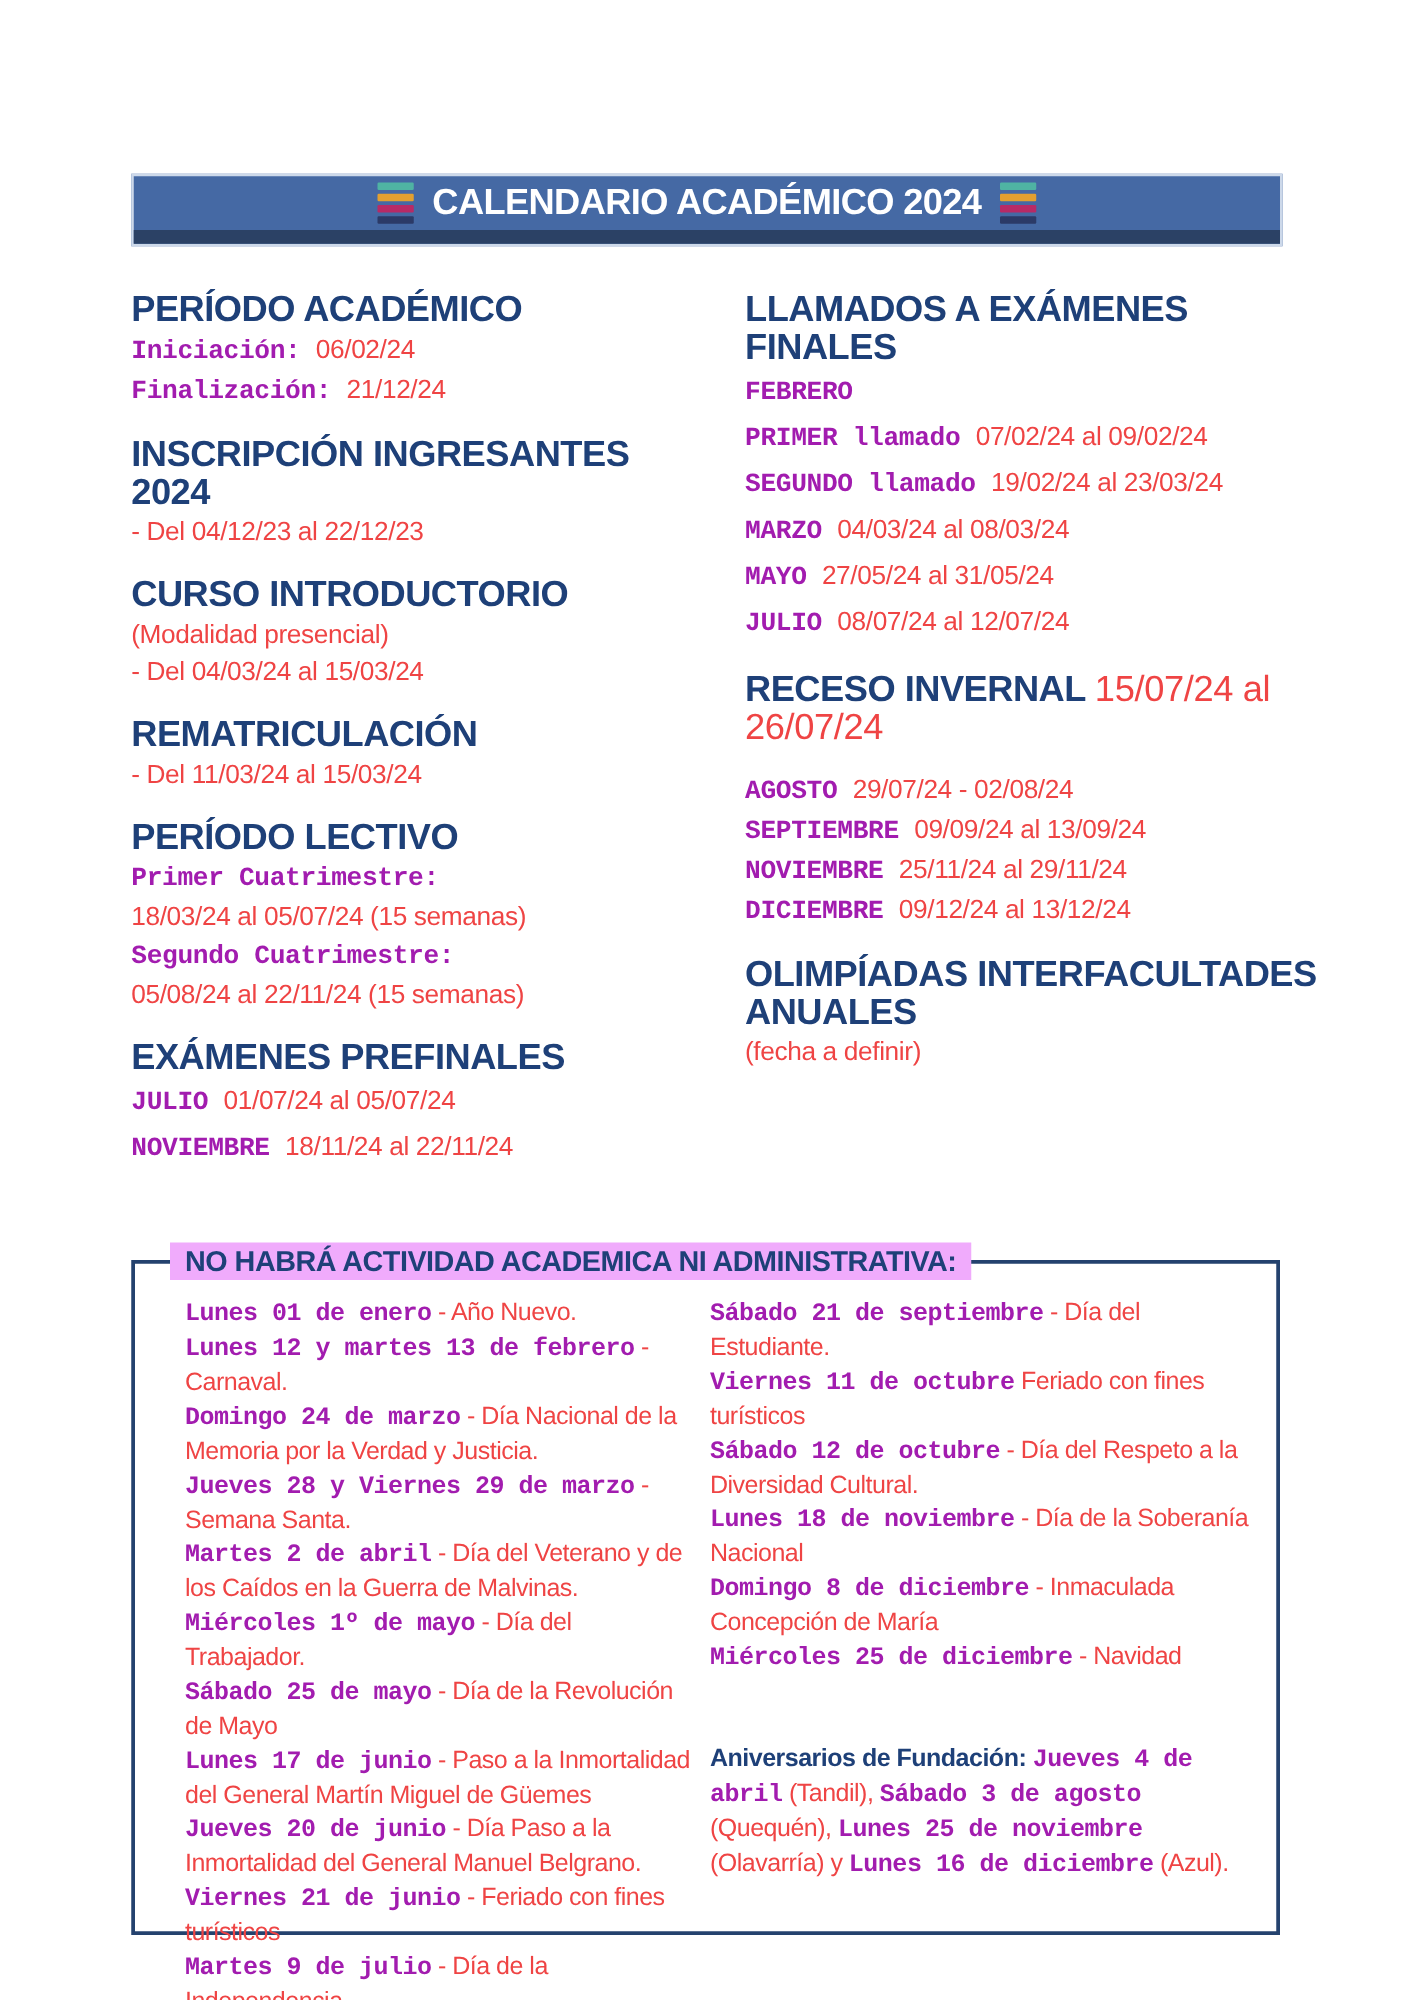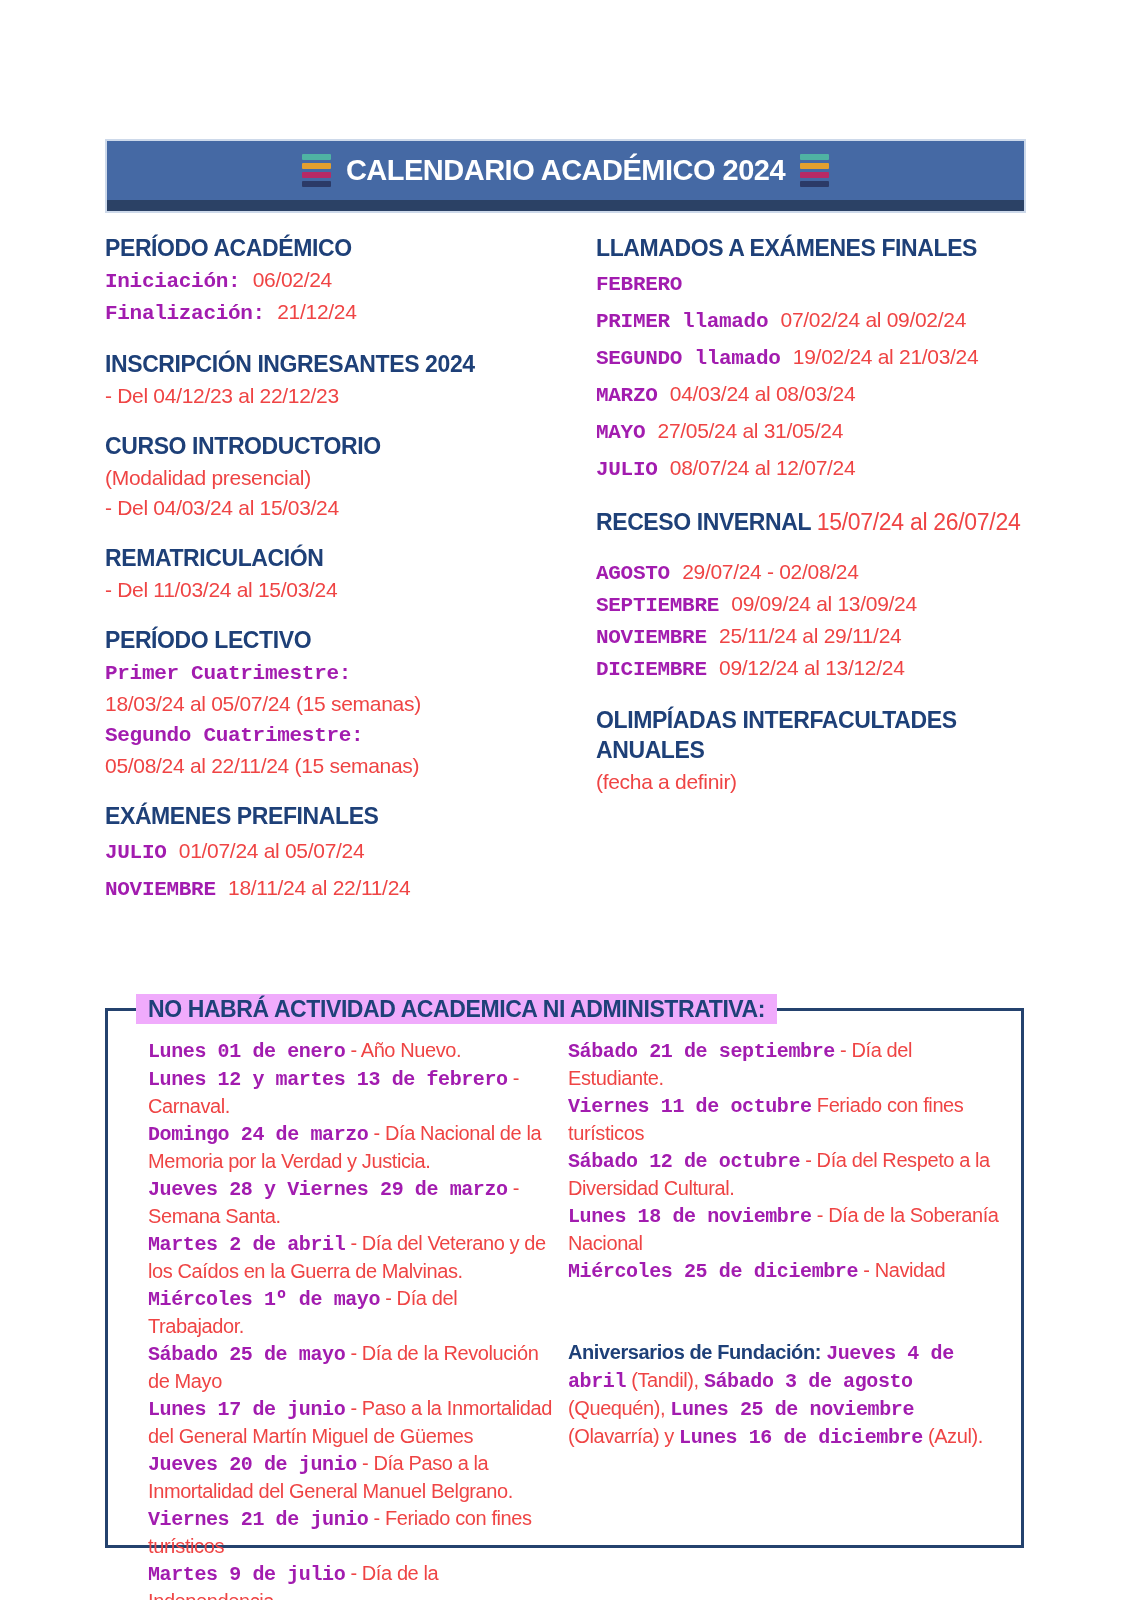--- a/index.html
+++ b/index.html
@@ -8,36 +8,36 @@
     font-family:"Liberation Sans", sans-serif;
     -webkit-font-smoothing:antialiased;
   }
   .page { position:absolute; inset:0; overflow:hidden; }
 
   
   .banner {
     position:absolute; left:105px; top:139px; width:917px;
     border:2px solid #cdd9ea; background:#4569a4;
   }
-  .banner-inner { height:59px; display:flex; align-items:center; justify-content:center; gap:15px; }
+  .banner-inner { height:43px; display:flex; align-items:center; justify-content:center; gap:15px; }
   .banner-title {
     margin:0; color:#ffffff; font-size:29px; font-weight:bold; letter-spacing:-0.5px;
   }
   .banner-strip { height:11px; background:#2b4165; }
   .stripes { display:flex; flex-direction:column; gap:3px; width:29px; }
   .stripe { display:block; height:6px; border-radius:1px; }
 
   
   .col { position:absolute; top:233px; }
   .col-left  { left:105px; width:458px; }
   .col-right { left:596px; width:465px; }
   .section { margin-bottom:20px; }
   .gap-before { margin-top:12px; }
   .heading {
-    font-size:23px; font-weight:bold; line-height:30px; letter-spacing:-0.4px;
+    font-size:29px; font-weight:bold; line-height:30px; letter-spacing:-0.4px;
     margin-bottom:2px;
   }
   .line { font-size:21px; line-height:30px; letter-spacing:-0.3px; }
   .line.sp { line-height:35px; }
 
   .st-d { color:#1e4078; font-weight:bold; }
   .st-b { color:#a21caf; font-weight:bold;font-family:Liberation Mono, monospace; }
   .st-g { color:#ef4444; font-weight:normal; }
   .heading .st-g { font-weight:normal; letter-spacing:-0.3px; }
 
@@ -114,21 +114,21 @@
         <div class="heading"><span class="st-d">EXÁMENES PREFINALES</span></div>
         <div class="line sp"><span class="st-b">JULIO </span><span class="st-g">01/07/24 al 05/07/24</span></div>
         <div class="line sp"><span class="st-b">NOVIEMBRE </span><span class="st-g">18/11/24 al 22/11/24</span></div>
       </div>
     </div>
   <div class="col col-right">
       <div class="section">
         <div class="heading"><span class="st-d">LLAMADOS A EXÁMENES FINALES</span></div>
         <div class="line sp"><span class="st-b">FEBRERO</span></div>
         <div class="line sp"><span class="st-b">PRIMER llamado </span><span class="st-g">07/02/24 al 09/02/24</span></div>
-        <div class="line sp"><span class="st-b">SEGUNDO llamado </span><span class="st-g">19/02/24 al 21/03/24</span></div>
+        <div class="line sp"><span class="st-b">SEGUNDO llamado </span><span class="st-g">19/02/24 al 23/03/24</span></div>
         <div class="line sp"><span class="st-b">MARZO </span><span class="st-g">04/03/24 al 08/03/24</span></div>
         <div class="line sp"><span class="st-b">MAYO </span><span class="st-g">27/05/24 al 31/05/24</span></div>
         <div class="line sp"><span class="st-b">JULIO </span><span class="st-g">08/07/24 al 12/07/24</span></div>
       </div>
       <div class="section gap-before">
         <div class="heading"><span class="st-d">RECESO INVERNAL </span><span class="st-g">15/07/24 al 26/07/24</span></div>
       </div>
       <div class="section">
         <div class="line"><span class="st-b">AGOSTO </span><span class="st-g">29/07/24 - 02/08/24</span></div>
         <div class="line"><span class="st-b">SEPTIEMBRE </span><span class="st-g">09/09/24 al 13/09/24</span></div>
@@ -156,20 +156,21 @@
           <div class="box-item"><span class="st-b">Jueves 20 de junio</span><span class="st-g"> - Día Paso a la Inmortalidad del General Manuel Belgrano.</span></div>
           <div class="box-item"><span class="st-b">Viernes 21 de junio</span><span class="st-g"> - Feriado con fines turísticos</span></div>
           <div class="box-item"><span class="st-b">Martes 9 de julio</span><span class="st-g"> - Día de la Independencia.</span></div>
           <div class="box-item"><span class="st-b">Sábado 17 de agosto</span><span class="st-g"> - Paso a la Inmortalidad del Gral. José de San Martín.</span></div>
         </div>
       <div class="box-col box-col-right">
           <div class="box-item"><span class="st-b">Sábado 21 de septiembre</span><span class="st-g"> - Día del Estudiante.</span></div>
           <div class="box-item"><span class="st-b">Viernes 11 de octubre</span><span class="st-g"> Feriado con fines turísticos</span></div>
           <div class="box-item"><span class="st-b">Sábado 12 de octubre</span><span class="st-g"> - Día del Respeto a la Diversidad Cultural.</span></div>
           <div class="box-item"><span class="st-b">Lunes 18 de noviembre</span><span class="st-g"> - Día de la Soberanía Nacional</span></div>
+          <div class="box-item"><span class="st-b">Domingo 8 de diciembre</span><span class="st-g"> - Inmaculada Concepción de María</span></div>
           <div class="box-item"><span class="st-b">Miércoles 25 de diciembre</span><span class="st-g"> - Navidad</span></div>
           <div class="box-spacer"></div>
           <div class="box-spacer"></div>
           <div class="box-item"><span class="st-d">Aniversarios de Fundación: </span><span class="st-b">Jueves 4 de abril</span><span class="st-g"> (Tandil), </span><span class="st-b">Sábado 3 de agosto</span><span class="st-g"> (Quequén), </span><span class="st-b">Lunes 25 de noviembre</span><span class="st-g"> (Olavarría) y </span><span class="st-b">Lunes 16 de diciembre</span><span class="st-g"> (Azul).</span></div>
         </div>
     </div>
   </div>
 
 </div>
 

